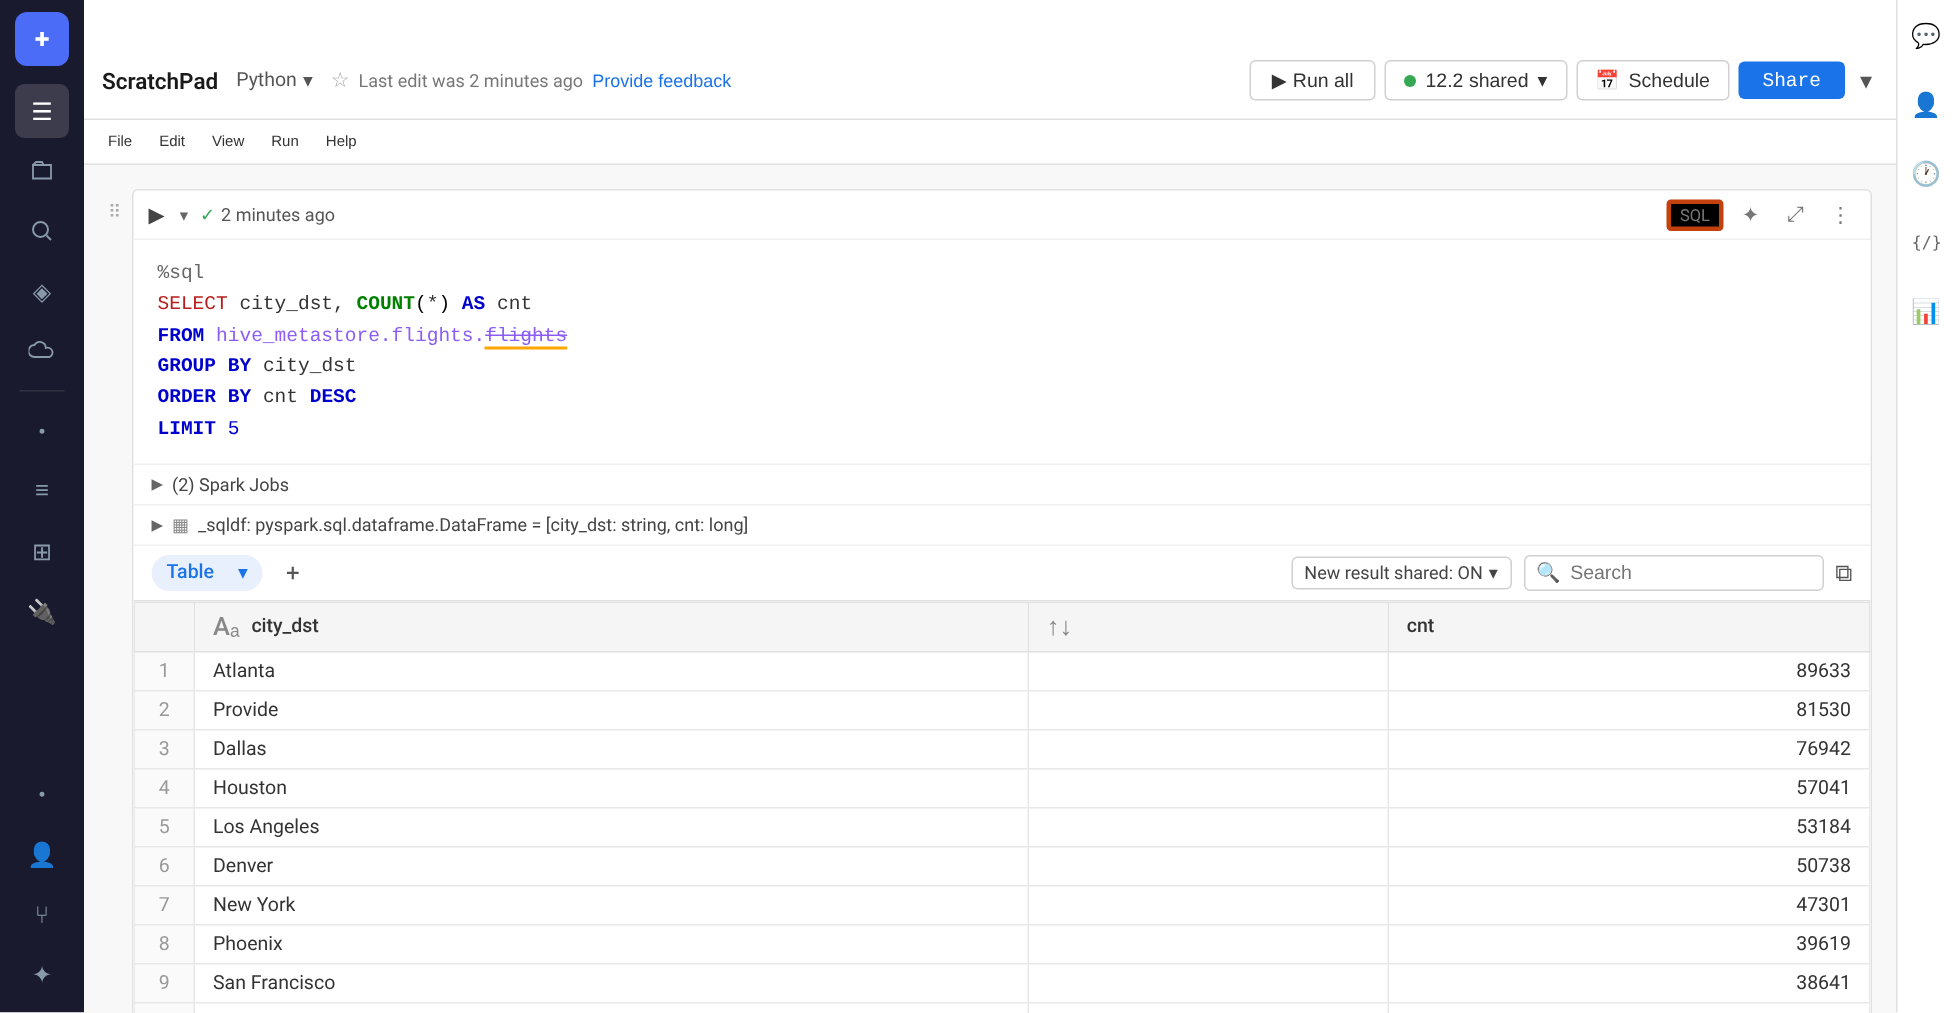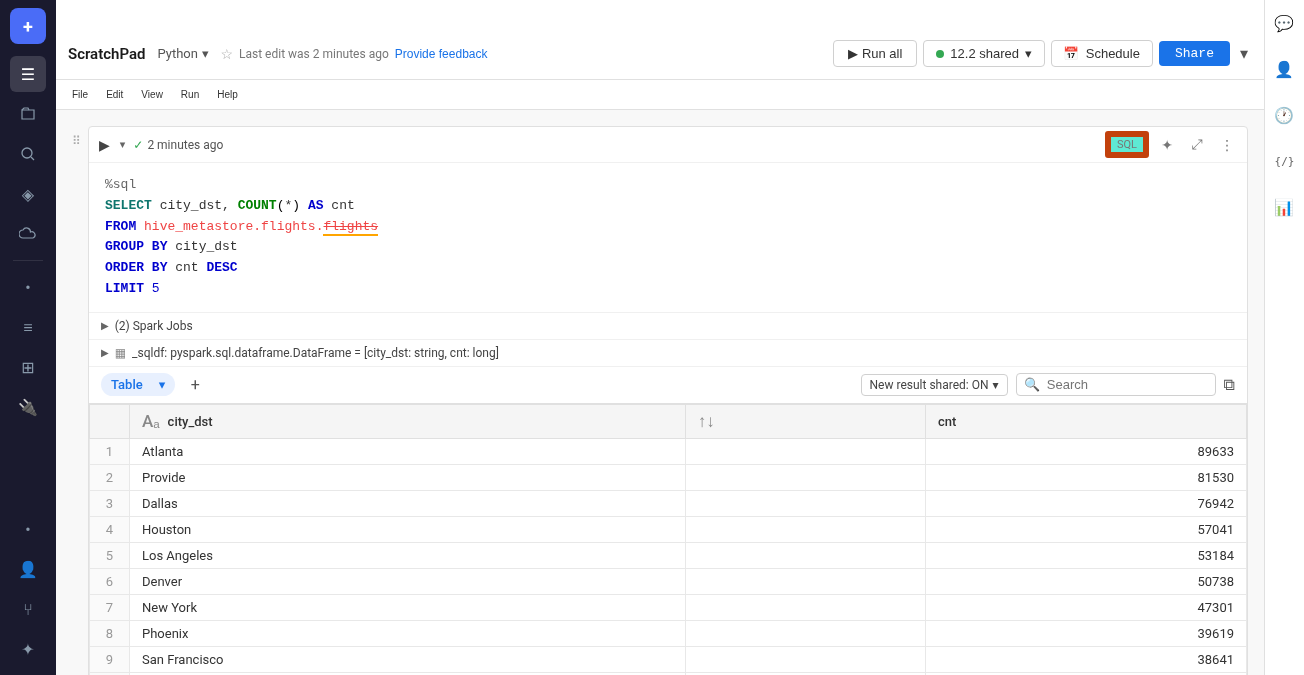--- a/index.html
+++ b/index.html
@@ -183,22 +183,22 @@
       padding: 2px;
     }
     .cell-status {
       display: flex; align-items: center; gap: 4px;
       font-size: 12px; color: #555;
     }
     .check-icon { color: #34a853; }
     .cell-toolbar-sep { flex: 1; }
     .cell-type-badge {
       font-size: 11px; color: #777;
-      background: #5eead4;
-      border: 6px solid #c2410c;
+      background: #000000;
+      border: 3px solid #c2410c;
       border-radius: 3px;
       padding: 1px 6px;
     }
     .cell-action-icon {
       color: #777; cursor: pointer; font-size: 14px;
       width: 24px; height: 24px;
       display: flex; align-items: center; justify-content: center;
       border-radius: 3px;
     }
 
@@ -206,30 +206,30 @@
     .code-editor {
       padding: 12px 16px;
       font-family: 'Courier New', Courier, monospace;
       font-size: 13px;
       line-height: 1.6;
       background: #fff;
       min-height: 120px;
     }
     .code-line { white-space: pre; }
     .kw-magic { color: #666; }
-    .kw-select { color: #0f766e; font-weight: bold; }
+    .kw-select { color: #b91c1c; font-weight: normal; }
     .kw-as { color: #0000cd; font-weight: bold; }
     .kw-from { color: #0000cd; font-weight: bold; }
     .kw-group { color: #0000cd; font-weight: bold; }
     .kw-by { color: #0000cd; font-weight: bold; }
     .kw-order { color: #0000cd; font-weight: bold; }
     .kw-limit { color: #0000cd; font-weight: bold; }
     .kw-desc { color: #0000cd; font-weight: bold; }
     .fn-count { color: #008000; font-weight: bold; }
-    .str-path { color: #ef4444; }
+    .str-path { color: #8b5cf6; }
     .col-name { color: #333; }
     .num-val { color: #0000cd; }
     .strikethrough { text-decoration: line-through; }
     .squiggly { border-bottom: 2px solid orange; }
 
     
     .output-area {
       border-top: 1px solid #f0f0f0;
       background: #fff;
     }

